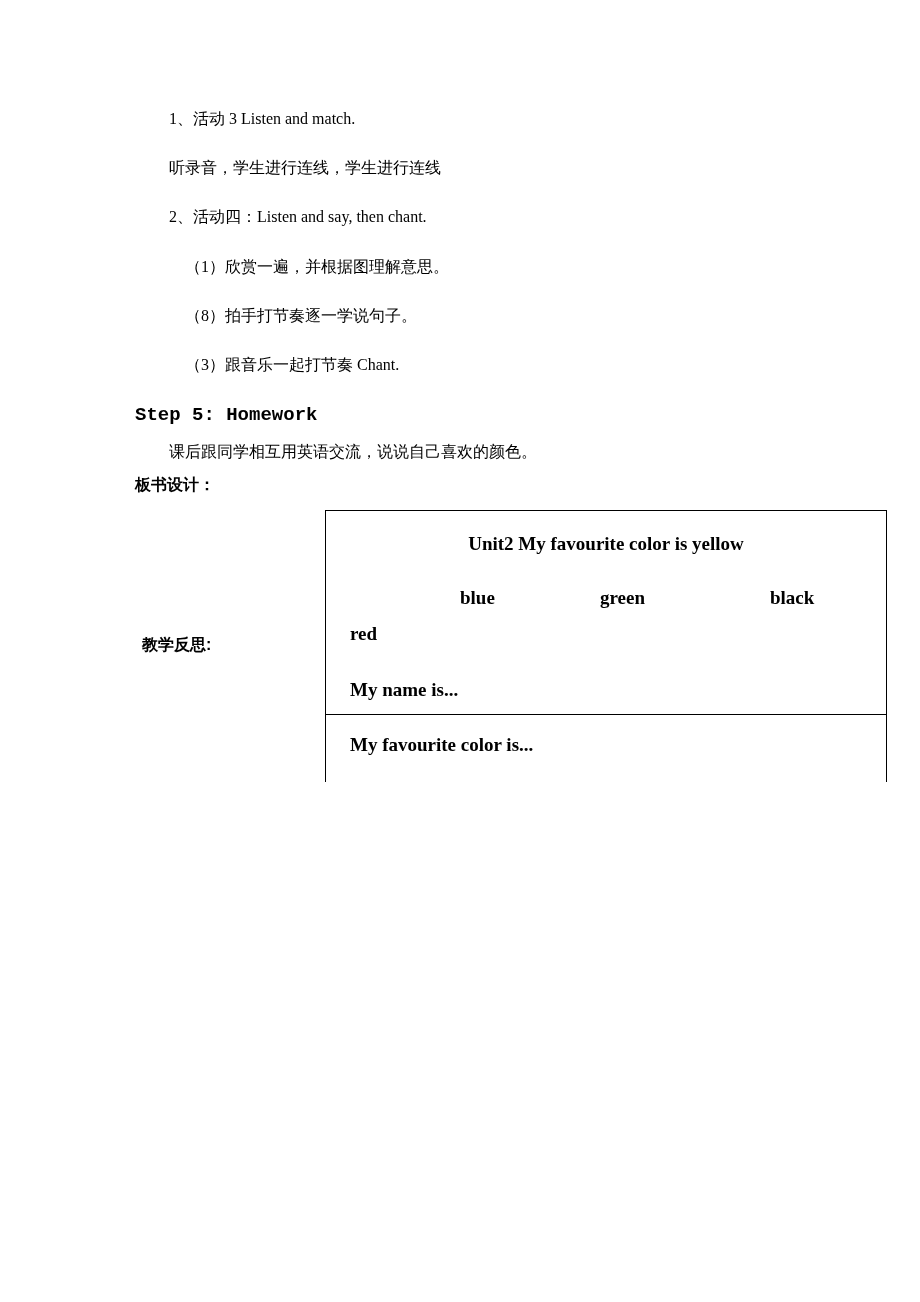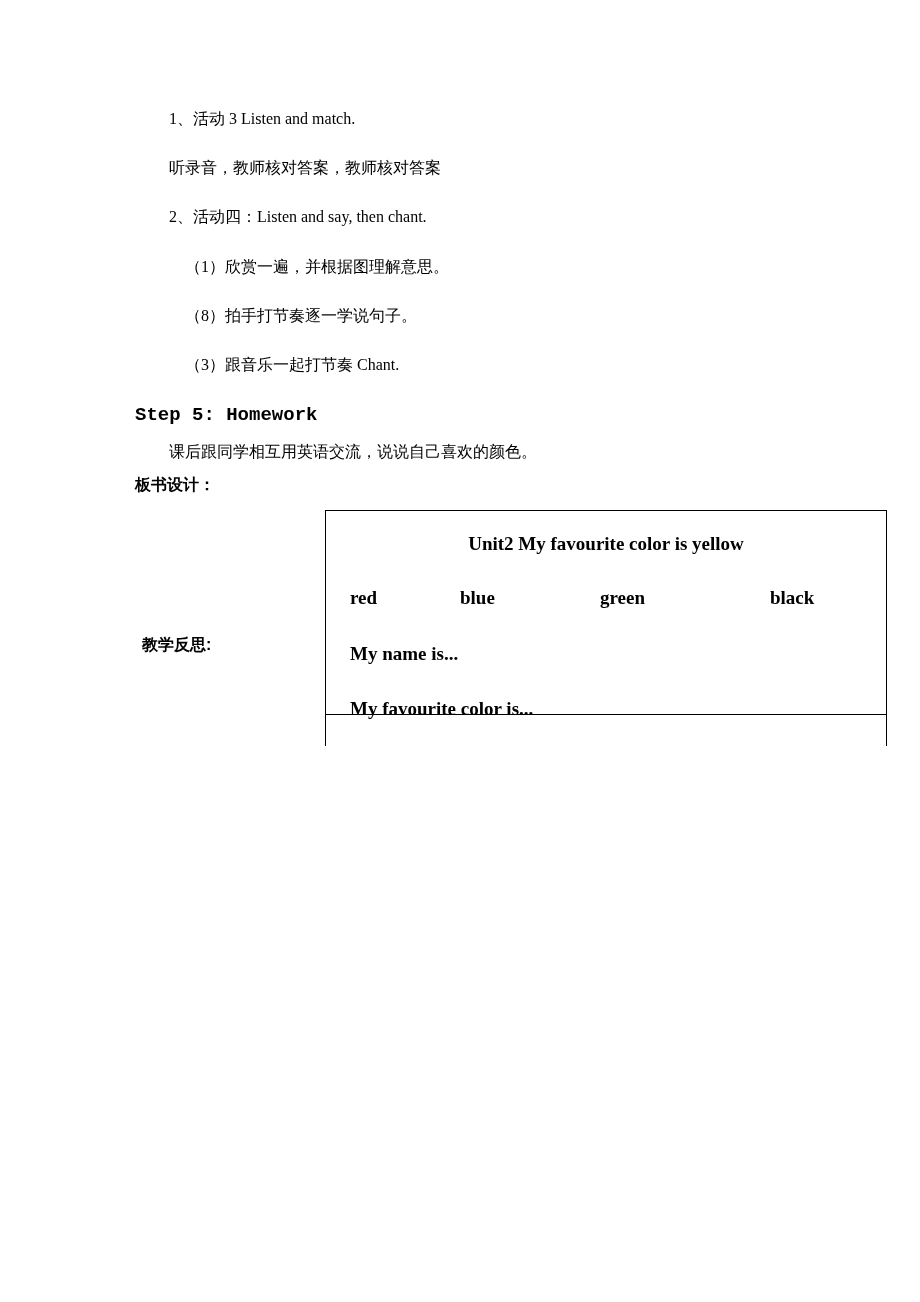--- a/index.html
+++ b/index.html
@@ -100,34 +100,34 @@
     .mono {
       font-family: "Courier New", monospace;
       font-size: 19px;
     }
   </style>
 </head>
 <body>
 
 <div class="content">
   <div class="line indent-1">1、活动 3 Listen and match.</div>
-  <div class="line indent-1">听录音，教师核对答案，教师核对答案</div>
+  <div class="line indent-1">听录音，学生进行连线，学生进行连线</div>
   <div class="line indent-1">2、活动四：Listen and say, then chant.</div>
   <div class="line indent-2">（1）欣赏一遍，并根据图理解意思。</div>
   <div class="line indent-2">（8）拍手打节奏逐一学说句子。</div>
   <div class="line indent-2">（3）跟音乐一起打节奏 Chant.</div>
   <div class="bold step-line mono">Step 5: Homework</div>
   <div class="homework-line">课后跟同学相互用英语交流，说说自己喜欢的颜色。</div>
   <div class="bold">板书设计：</div>
 
   <div class="board-design-wrapper">
     <div class="board-design">
       <div class="board-title">Unit2 My favourite color is yellow</div>
       <div class="board-colors">
-        <span class="color-item" style="width:110px;">red</span>
+        <span class="color-item" style="width:110px;margin-top:36px;">red</span>
         <span class="color-item" style="width:140px;">blue</span>
         <span class="color-item" style="width:170px;">green</span>
         <span class="color-item">black</span>
       </div>
       <div class="board-sentence">My name is...</div>
       <div class="board-sentence-last">My favourite color is...</div>
     </div>
     <div class="reflect-label">教学反思:</div>
     <div class="bottom-border"></div>
   </div>

